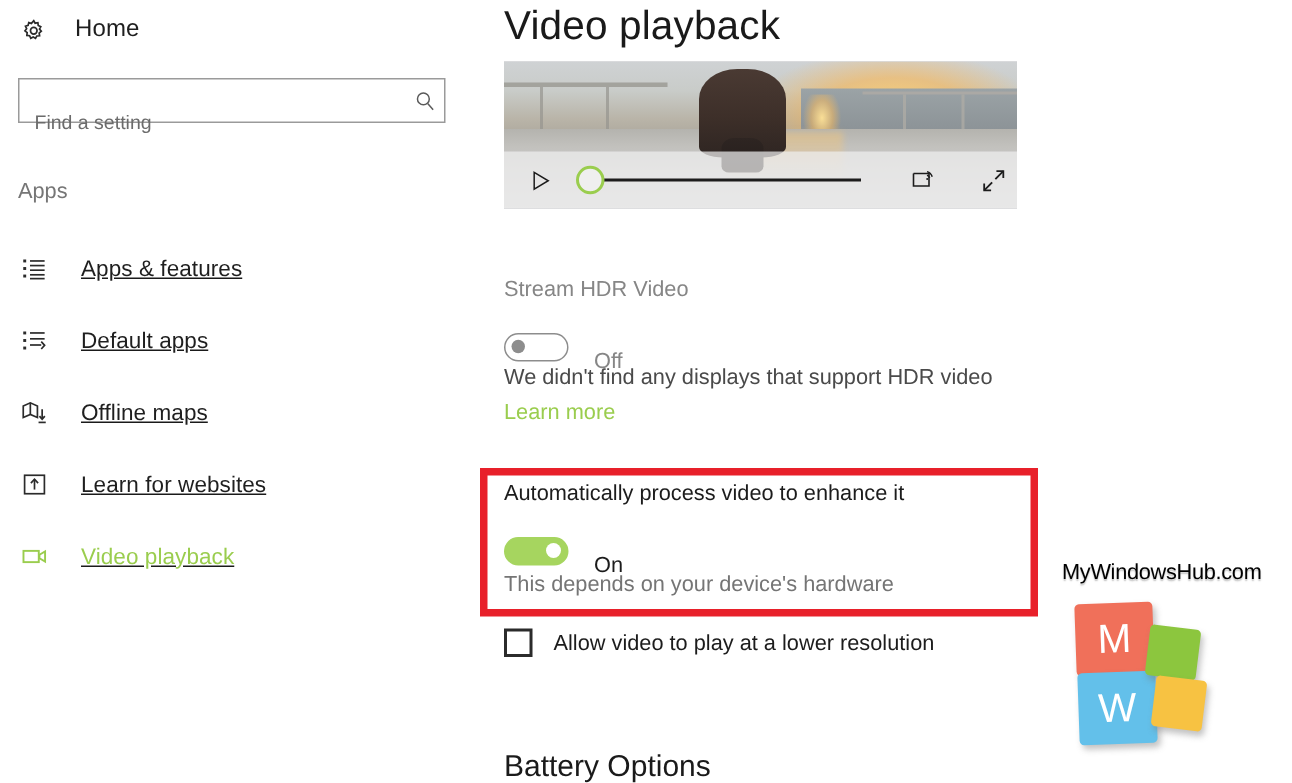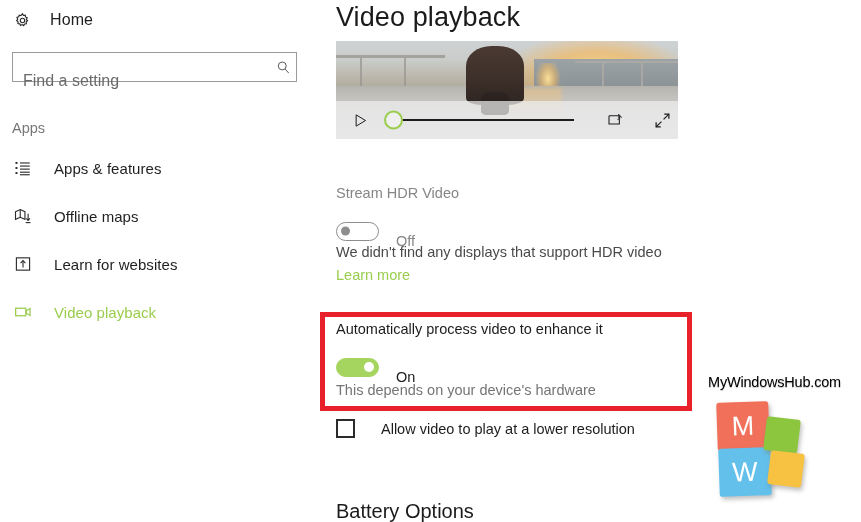--- a/index.html
+++ b/index.html
@@ -52,40 +52,40 @@
     background: #fff;
     display: flex;
     align-items: center;
   }
   .search-input {
     border: 0; outline: 0;
     flex: 1;
     height: 100%;
     padding: 0 8px 0 10px;
     font-family: "Liberation Sans", sans-serif;
-    font-size: 16px;
+    font-size: 13px;
     color: #2b2b2b;
     background: transparent;
     margin-top: 28px;
   }
   .search-input::placeholder { color: #6b6b6b; opacity: 1; }
   .search-icon {
     width: 26px; height: 100%;
     display: flex; align-items: center; justify-content: center;
     flex: 0 0 auto;
   }
 
   .group-label {
     position: absolute;
     left: 12px; top: 120px;
     font-size: 14.5px;
     color: #767676;
   }
 
-  .nav { position: absolute; left: 0; top: 144px; width: 320px; }
+  .nav { position: absolute; left: 0; top: 155px; width: 320px; text-decoration: underline; }
   .nav-item {
     display: flex;
     align-items: center;
     height: 48px;
     padding-left: 12px;
     box-sizing: border-box;
   }
   .nav-ico {
     width: 22px; height: 22px;
     flex: 0 0 auto;
@@ -310,21 +310,21 @@
     align-items: center;
   }
   .checkbox {
     width: 19px; height: 19px;
     border: 2px solid #2b2b2b;
     box-sizing: border-box;
     background: #fff;
     flex: 0 0 auto;
   }
   .check-label {
-    margin-left: 26px;
+    margin-left: 14px;
     font-size: 14.5px;
     color: #1c1c1c;
   }
 
   .section-title {
     position: absolute;
     left: 16px; top: 500px;
     font-size: 20px;
     color: #1a1a1a;
   }
@@ -416,20 +416,34 @@
           <line x1="8" y1="5.3" x2="21" y2="5.3"></line>
           <line x1="8" y1="9.4" x2="21" y2="9.4"></line>
           <line x1="8" y1="13.5" x2="21" y2="13.5"></line>
           <line x1="8" y1="17.6" x2="21" y2="17.6"></line>
           <line x1="8" y1="21" x2="21" y2="21"></line>
         </svg>
       </span>
       <span class="nav-text">Apps &amp; features</span>
     </div>
 
+    <div class="nav-item">
+      <span class="nav-ico">
+        <svg width="18" height="18" viewBox="0 0 24 24" fill="none" stroke="#2b2b2b" stroke-width="1.5">
+          <rect x="2" y="4" width="2.6" height="2.6" fill="#2b2b2b" stroke="none"></rect>
+          <rect x="2" y="10.7" width="2.6" height="2.6" fill="#2b2b2b" stroke="none"></rect>
+          <rect x="2" y="17.4" width="2.6" height="2.6" fill="#2b2b2b" stroke="none"></rect>
+          <line x1="8" y1="5.3" x2="21" y2="5.3"></line>
+          <line x1="8" y1="10.5" x2="21" y2="10.5"></line>
+          <line x1="8" y1="16" x2="18" y2="16"></line>
+          <path d="M18 19.6 L21 16.3 L18 13"></path>
+        </svg>
+      </span>
+      <span class="nav-text">Default apps</span>
+    </div>
 
     <div class="nav-item">
       <span class="nav-ico">
         <svg width="18" height="18" viewBox="0 0 24 24" fill="none" stroke="#2b2b2b" stroke-width="1.5">
           <path d="M2 6.2 L8.3 3.4 L14.6 6.2 L14.6 16.5 L8.3 13.7 L2 16.5 Z"></path>
           <line x1="8.3" y1="3.4" x2="8.3" y2="13.7"></line>
           <line x1="18.8" y1="9" x2="18.8" y2="17.6"></line>
           <path d="M16.4 15.2 L18.8 17.9 L21.2 15.2"></path>
           <line x1="15.6" y1="20.8" x2="22" y2="20.8"></line>
         </svg>

